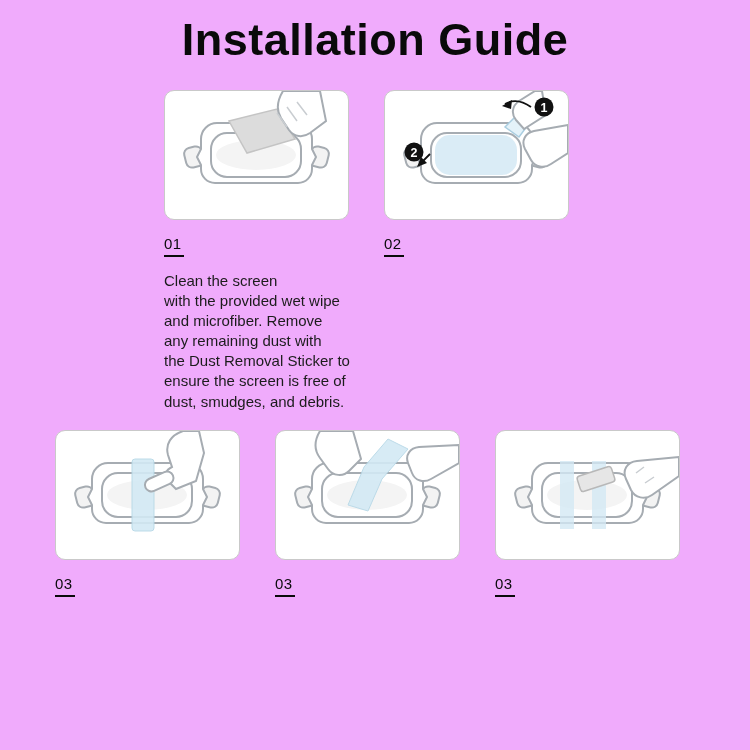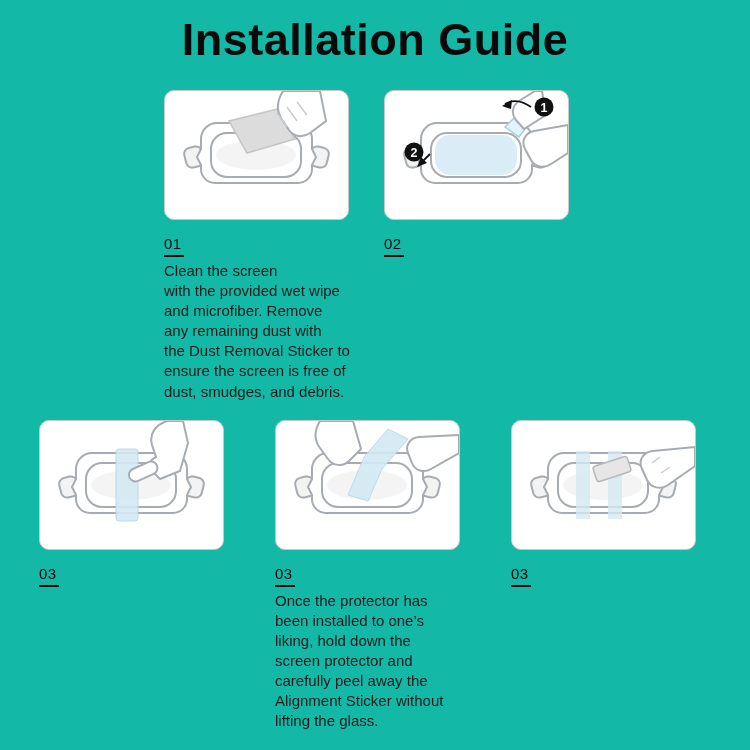--- a/index.html
+++ b/index.html
@@ -1,28 +1,28 @@
 <!DOCTYPE html>
 <html><head>
 <meta charset="utf-8">
 <style>
   *{box-sizing:border-box;margin:0;padding:0;}
   html,body{width:750px;height:750px;background:#ffffff;}
   body{font-family:"Liberation Sans",sans-serif;color:#141414;}
-  .page{width:750px;height:750px;padding-top:14px;overflow:hidden;background:#14b8a6;}
+  .page{width:750px;height:750px;padding-top:14px;overflow:hidden;background:#f0abfc;}
   .title{text-align:center;font-size:45px;font-weight:700;letter-spacing:.5px;margin-bottom:24px;color:#0a0a0a;}
   .row{display:flex;justify-content:center;}
   .row-top{gap:18px;}
-  .row-bottom{gap:36px;margin-top:18px;}
+  .row-bottom{gap:20px;margin-top:18px;}
   .row-top .step{width:202px;}
   .row-bottom .step{width:200px;}
   .illus-box{width:185px;height:130px;border:1px solid #c9c9c9;border-radius:10px;background:#fff;overflow:hidden;}
   .step-num{display:inline-block;margin-top:15px;font-size:15px;font-weight:400;letter-spacing:.5px;
             border-bottom:2px solid #0a0a0a;padding:0 2px 3px 0;color:#0a0a0a;}
-  .step-text{margin-top:4px;font-size:15px;line-height:1.34;white-space:pre-line;color:#1c1c1c;width:208px;}
+  .step-text{margin-top:14px;font-size:15px;line-height:1.34;white-space:pre-line;color:#1c1c1c;width:208px;}
   svg{display:block;}
 </style>
 </head>
 <body>
 
 <div class="page">
 
   <h1 class="title">Installation Guide</h1>
 
   <div class="row row-top">
@@ -117,27 +117,20 @@
             <path d="M52 32 h79 a16 16 0 0 1 16 16 v10 l4 8 -4 8 v4 a14 14 0 0 1 -14 14 h-83 a14 14 0 0 1 -14 -14 v-4 l-4 -8 4 -8 v-10 a16 16 0 0 1 16 -16 z"></path>
             <ellipse cx="91" cy="64" rx="40" ry="15" fill="#f4f4f4" stroke="none"></ellipse>
             <rect x="46" y="42" width="90" height="44" rx="16" fill="none"></rect>
           </g>
           <polygon points="72,74 88,36 112,8 132,18 106,48 92,80" fill="#d3e9f4" stroke="#b5d7e6" stroke-width="1" opacity="0.9"></polygon>
           <path d="M44 0 c-6 10 -6 19 0 27 l8 11 c5 7 15 8 21 2 l12 -12 -8 -28 z" fill="#ffffff" stroke="#a6acb2" stroke-width="2"></path>
           <path d="M183 14 l-40 2 c-9 1 -14 8 -11 16 l4 10 c3 8 12 10 19 6 l28 -16 z" fill="#ffffff" stroke="#a6acb2" stroke-width="2"></path>
         </svg>
       </div>
       <div class="step-num">03</div>
-      <p class="step-text">Once the protector has
-been installed to one’s
-liking, hold down the
-screen protector and
-carefully peel away the
-Alignment Sticker without
-lifting the glass.</p>
     </div>
 
     <div class="step">
       <div class="illus-box">
         <svg width="183" height="128" viewBox="0 0 183 128">
           <g stroke="#a6acb2" stroke-width="2" fill="#ffffff" stroke-linejoin="round">
             <rect x="20" y="56" width="18" height="20" rx="6" transform="rotate(-14 29 66)" fill="#f3f3f3"></rect>
             <rect x="145" y="56" width="18" height="20" rx="6" transform="rotate(14 154 66)" fill="#f3f3f3"></rect>
             <path d="M52 32 h79 a16 16 0 0 1 16 16 v10 l4 8 -4 8 v4 a14 14 0 0 1 -14 14 h-83 a14 14 0 0 1 -14 -14 v-4 l-4 -8 4 -8 v-10 a16 16 0 0 1 16 -16 z"></path>
             <ellipse cx="91" cy="64" rx="40" ry="15" fill="#f4f4f4" stroke="none"></ellipse>

